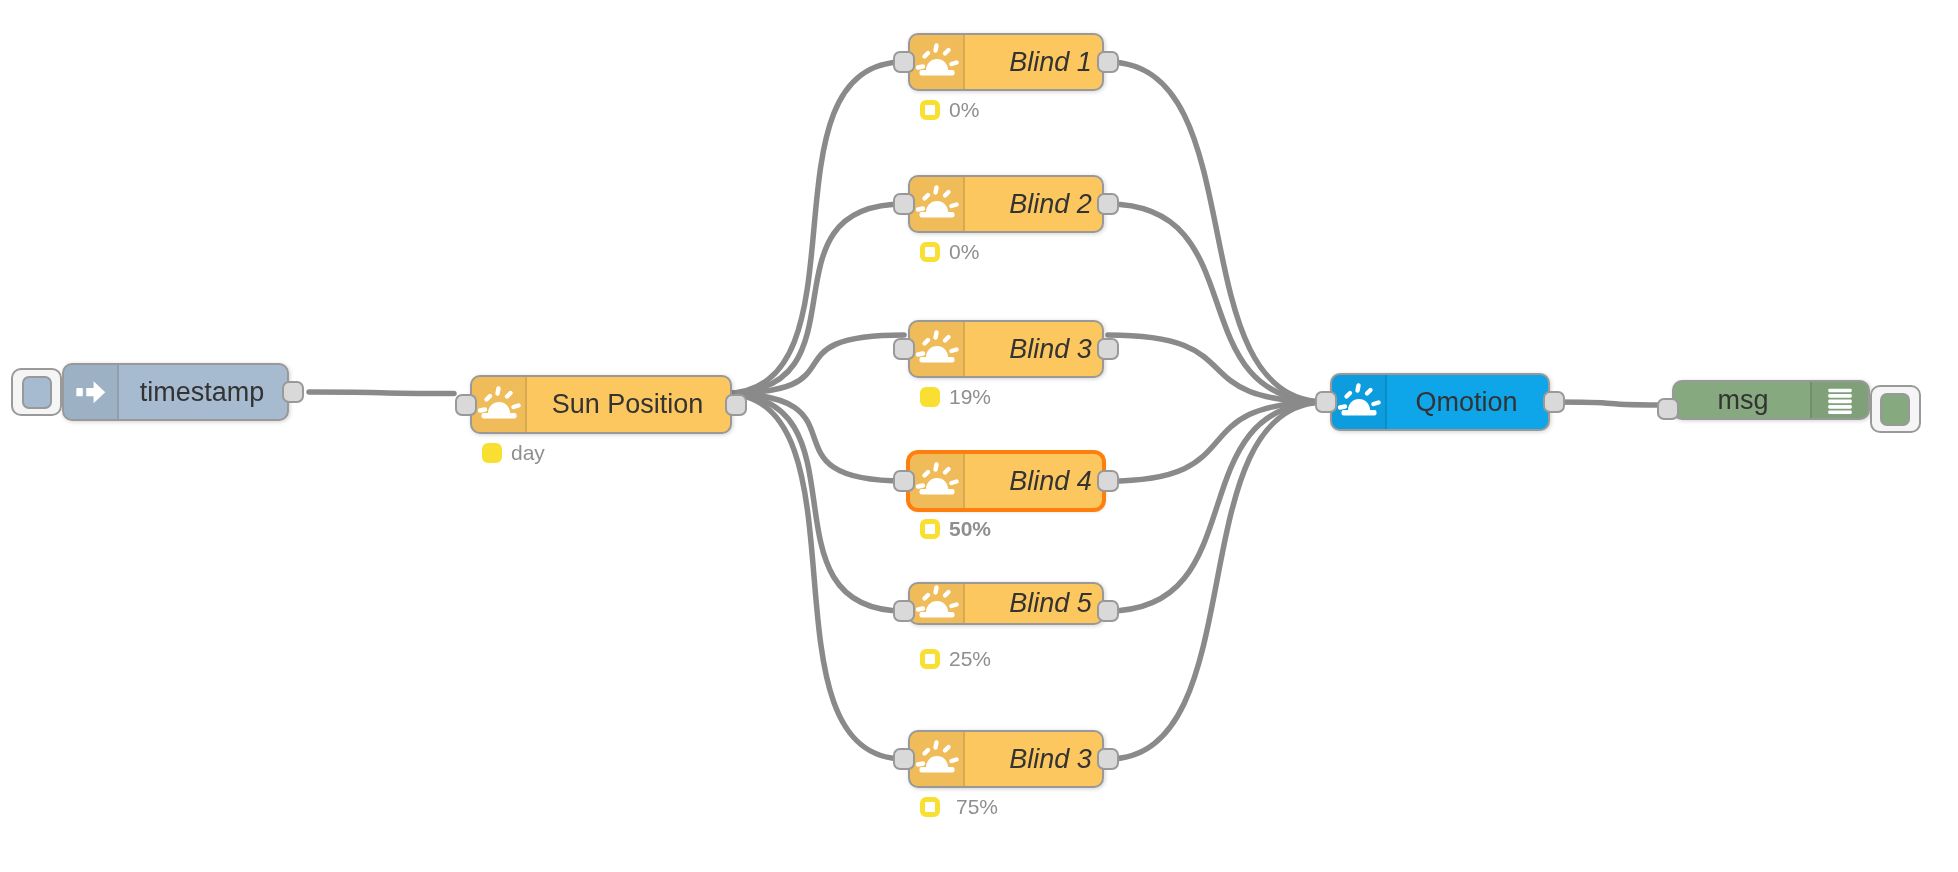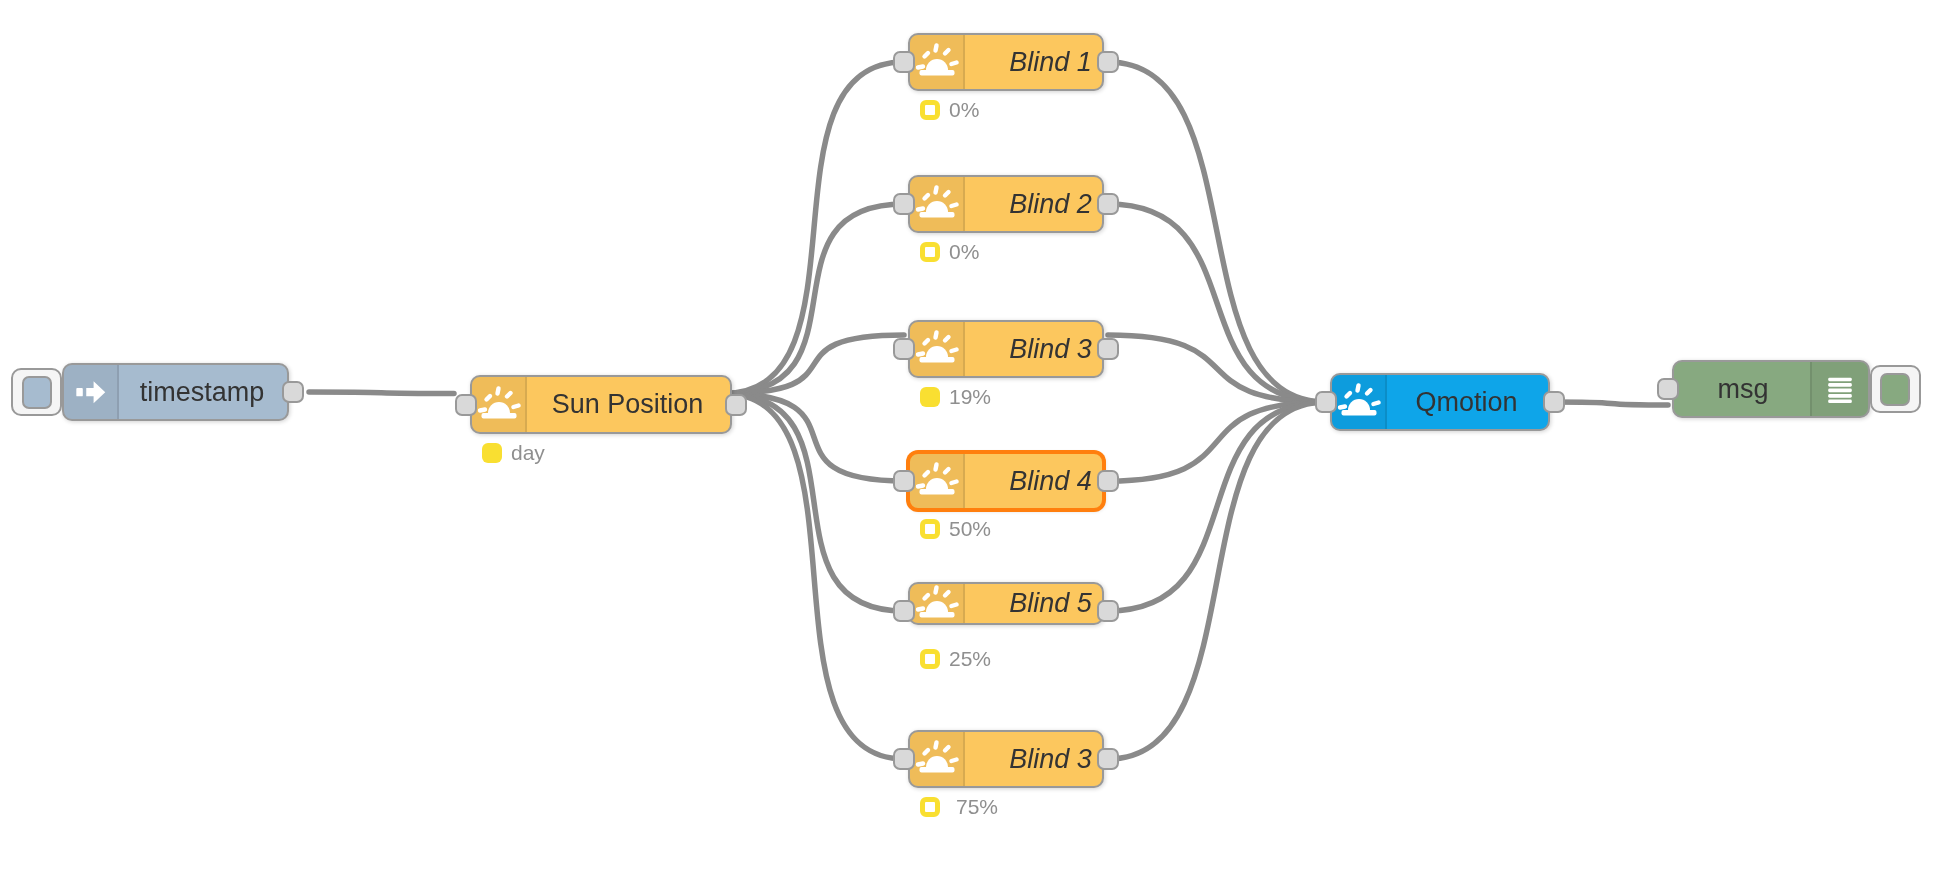--- a/index.html
+++ b/index.html
@@ -218,48 +218,48 @@
               <line x1="20.5" y1="10.5" x2="21.5" y2="5.5"></line>
               <line x1="30" y1="13.5" x2="33.5" y2="10"></line>
               <line x1="36.5" y1="24" x2="41.5" y2="22.5"></line>
             </g>
           </svg>
         </span>
       </div>
       <div class="node-label after-icon italic">Blind 4</div>
       <div class="port port-in" style="left: -17px; top: 16px;"></div>
       <div class="port port-out" style="right: -17px; top: 16px;"></div>
+      <div class="node-status" style="top: 63px; font-weight: bold;">
+        <span class="status-dot ring"></span>
+        <span class="status-text">50%</span>
+      </div>
+    </div>
+    <div class="node" style="left: 908px; top: 582px; width: 196px; height: 43px; background: rgb(252, 199, 94);">
+      <div class="icon-region left">
+        <span>
+          <svg width="44" height="44" viewBox="0 0 44 44">
+            <g fill="#ffffff">
+              <path d="M11 30 a11 11 0 0 1 22 0 z"></path>
+              <rect x="4.5" y="30" width="35" height="5.5" rx="2"></rect>
+            </g>
+            <g stroke="#ffffff" stroke-width="4.4" stroke-linecap="round">
+              <line x1="3" y1="27.5" x2="8" y2="26.5"></line>
+              <line x1="9.5" y1="16.5" x2="13" y2="13"></line>
+              <line x1="20.5" y1="10.5" x2="21.5" y2="5.5"></line>
+              <line x1="30" y1="13.5" x2="33.5" y2="10"></line>
+              <line x1="36.5" y1="24" x2="41.5" y2="22.5"></line>
+            </g>
+          </svg>
+        </span>
+      </div>
+      <div class="node-label after-icon italic">Blind 5</div>
+      <div class="port port-in" style="left: -17px; top: 16px;"></div>
+      <div class="port port-out" style="right: -17px; top: 16px;"></div>
       <div class="node-status" style="top: 63px;">
         <span class="status-dot ring"></span>
-        <span class="status-text">50%</span>
-      </div>
-    </div>
-    <div class="node" style="left: 908px; top: 582px; width: 196px; height: 43px; background: rgb(252, 199, 94);">
-      <div class="icon-region left">
-        <span>
-          <svg width="44" height="44" viewBox="0 0 44 44">
-            <g fill="#ffffff">
-              <path d="M11 30 a11 11 0 0 1 22 0 z"></path>
-              <rect x="4.5" y="30" width="35" height="5.5" rx="2"></rect>
-            </g>
-            <g stroke="#ffffff" stroke-width="4.4" stroke-linecap="round">
-              <line x1="3" y1="27.5" x2="8" y2="26.5"></line>
-              <line x1="9.5" y1="16.5" x2="13" y2="13"></line>
-              <line x1="20.5" y1="10.5" x2="21.5" y2="5.5"></line>
-              <line x1="30" y1="13.5" x2="33.5" y2="10"></line>
-              <line x1="36.5" y1="24" x2="41.5" y2="22.5"></line>
-            </g>
-          </svg>
-        </span>
-      </div>
-      <div class="node-label after-icon italic">Blind 5</div>
-      <div class="port port-in" style="left: -17px; top: 16px;"></div>
-      <div class="port port-out" style="right: -17px; top: 16px;"></div>
-      <div class="node-status" style="top: 63px;">
-        <span class="status-dot ring"></span>
         <span class="status-text">25%</span>
       </div>
     </div>
     <div class="node" style="left: 908px; top: 730px; width: 196px; height: 58px; background: rgb(252, 199, 94);">
       <div class="icon-region left">
         <span>
           <svg width="44" height="44" viewBox="0 0 44 44">
             <g fill="#ffffff">
               <path d="M11 30 a11 11 0 0 1 22 0 z"></path>
               <rect x="4.5" y="30" width="35" height="5.5" rx="2"></rect>
@@ -297,21 +297,21 @@
               <line x1="30" y1="13.5" x2="33.5" y2="10"></line>
               <line x1="36.5" y1="24" x2="41.5" y2="22.5"></line>
             </g>
           </svg>
         </span>
       </div>
       <div class="node-label after-icon">Qmotion</div>
       <div class="port port-in" style="left: -17px; top: 16px;"></div>
       <div class="port port-out" style="right: -17px; top: 16px;"></div>
     </div>
-    <div class="node" style="left: 1672px; top: 360px; width: 198px; height: 58px; background: rgb(135, 169, 128);">
+    <div class="node" style="left: 1672px; top: 380px; width: 198px; height: 40px; background: rgb(135, 169, 128);">
       <div class="btn btn-right" style="top: 3px; right: -53px;">
         <div class="btn-inner" style="background: rgb(135, 169, 128);"></div>
       </div>
       <div class="icon-region right">
         <span>
           <svg width="40" height="40" viewBox="0 0 44 44">
             <g fill="#ffffff">
               <rect x="9" y="9.5" width="26" height="4" rx="1.6"></rect>
               <rect x="9" y="15.5" width="26" height="4" rx="1.6"></rect>
               <rect x="9" y="21.5" width="26" height="4" rx="1.6"></rect>

